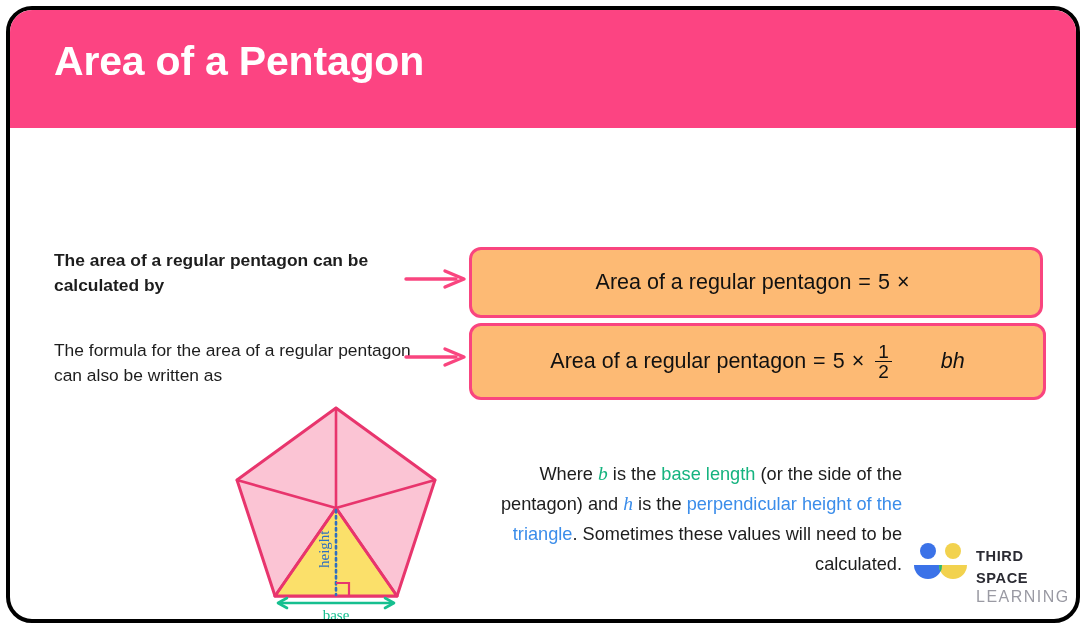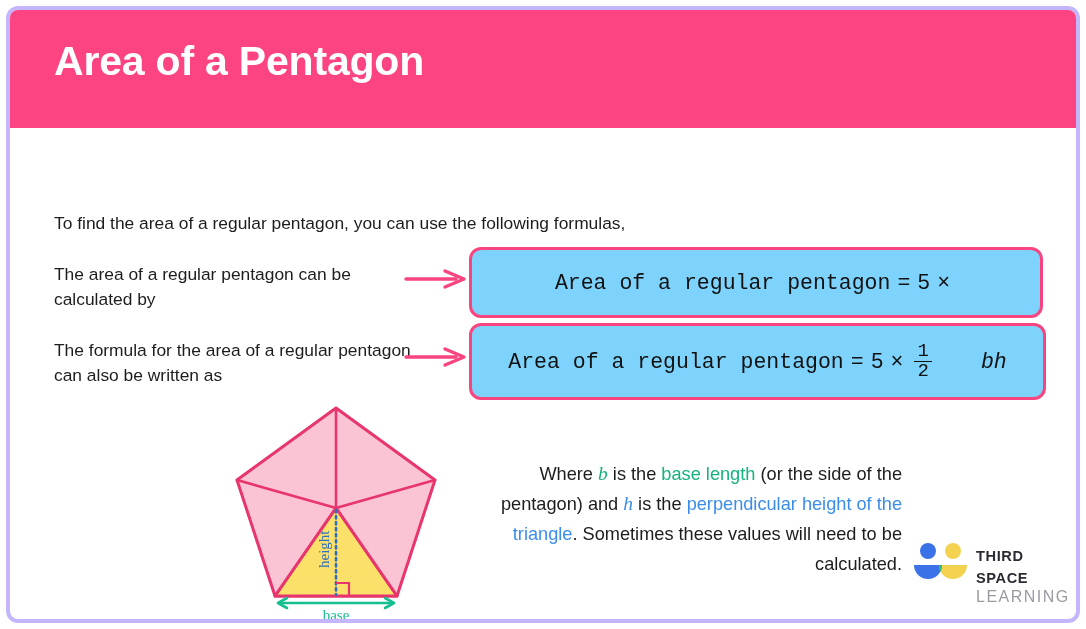--- a/index.html
+++ b/index.html
@@ -14,22 +14,22 @@
     overflow: hidden;
   }
 
   .card {
     position: absolute;
     left: 6px;
     top: 6px;
     width: 1074px;
     height: 617px;
     box-sizing: border-box;
-    border: 4px solid #c4b5fd;
-    border-radius: 12px;
+    border: 4px solid #000000;
+    border-radius: 26px;
     background: #ffffff;
     overflow: hidden;
   }
 
   
   .header {
     position: absolute;
     left: 0;
     top: 0;
     width: 100%;
@@ -69,41 +69,41 @@
   }
 
   
   .row-label {
     position: absolute;
     color: #1d1d1d;
     font-size: 17.4px;
     line-height: 25px;
     width: 360px;
   }
-  #label-1 { left: 44px; top: 252px; }
+  #label-1 { left: 44px; top: 238px; font-weight: bold; }
   #label-2 { left: 44px; top: 328px; }
 
   .arrow {
     position: absolute;
     width: 66px;
     height: 26px;
   }
   #arrow-1 { left: 394px; top: 256px; }
   #arrow-2 { left: 394px; top: 334px; }
 
   .formula-box {
     position: absolute;
     box-sizing: border-box;
     border: 3px solid #f9457f;
     border-radius: 12px;
-    background: #7dd3fc;
+    background: #fdba74;
     display: flex;
     align-items: center;
     justify-content: center;
-    font-family: Liberation Mono, monospace;
+    font-family: Liberation Sans, sans-serif;
     color: #111111;
   }
   #formula-box-1 {
     left: 459px;
     top: 237px;
     width: 574px;
     height: 71px;
     font-size: 21.5px;
   }
   #formula-box-2 {
@@ -185,21 +185,20 @@
 </head>
 <body>
 
 <div class="card">
 
   <div class="header">
     <div class="header-title">Area of a Pentagon</div>
   </div>
 
 
-  <div class="para" id="formulas-lead">To find the area of a regular pentagon, you can use the following formulas,</div>
 
   <div class="row-label" id="label-1">The area of a regular pentagon can be calculated by</div>
   <svg class="arrow" id="arrow-1" viewBox="0 0 66 26">
     <path d="M2 13 L52 13" stroke="#f9457f" stroke-width="3.4" stroke-linecap="round" fill="none"></path>
     <path d="M41 5 L60 13 L41 21" stroke="#f9457f" stroke-width="3.4" stroke-linecap="round" stroke-linejoin="round" fill="none"></path>
   </svg>
   <div class="formula-box" id="formula-box-1">
     <span class="fmath">
       <span>Area of a regular pentagon</span>
       <span class="op">=</span>

